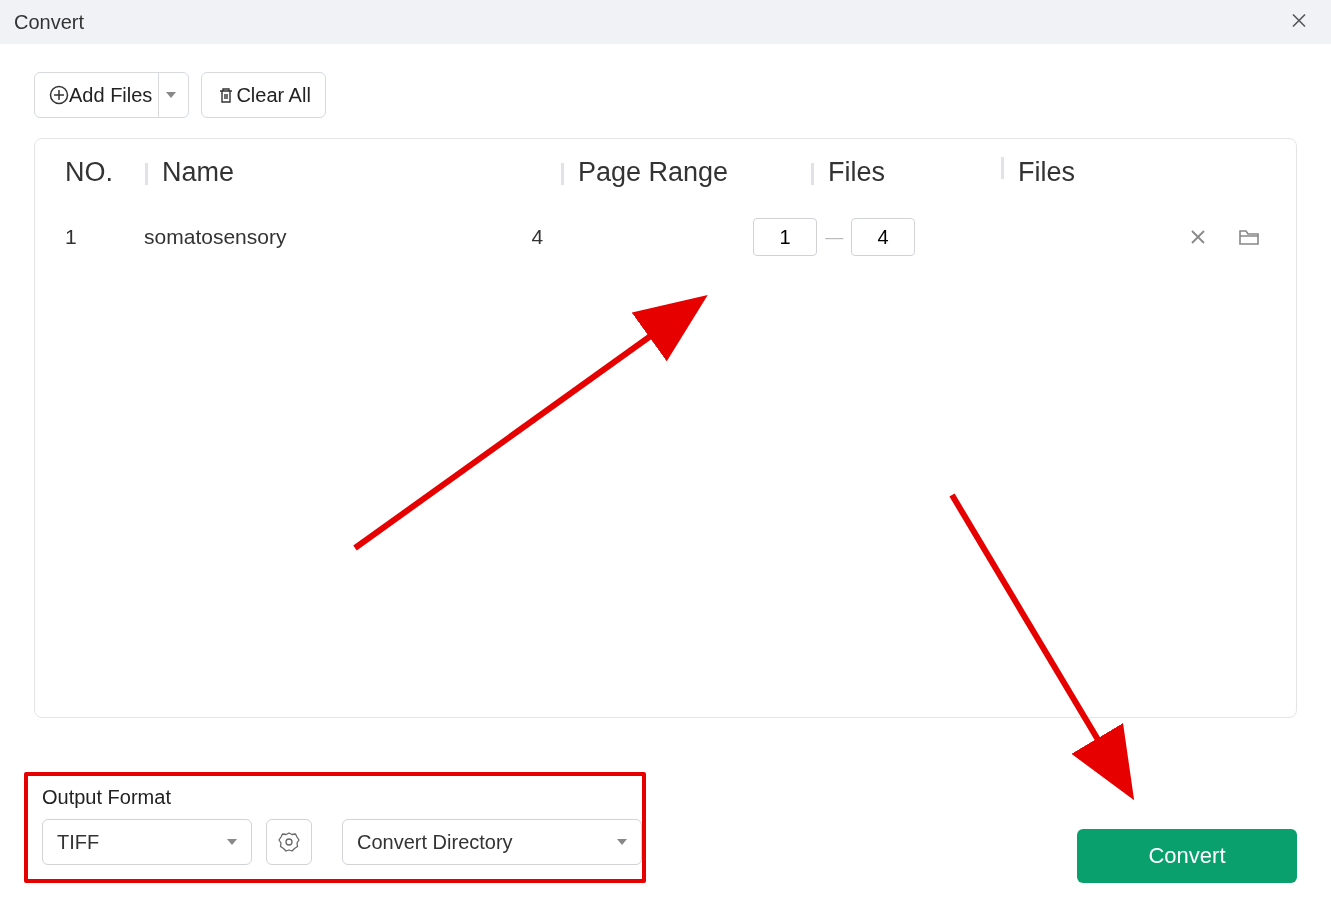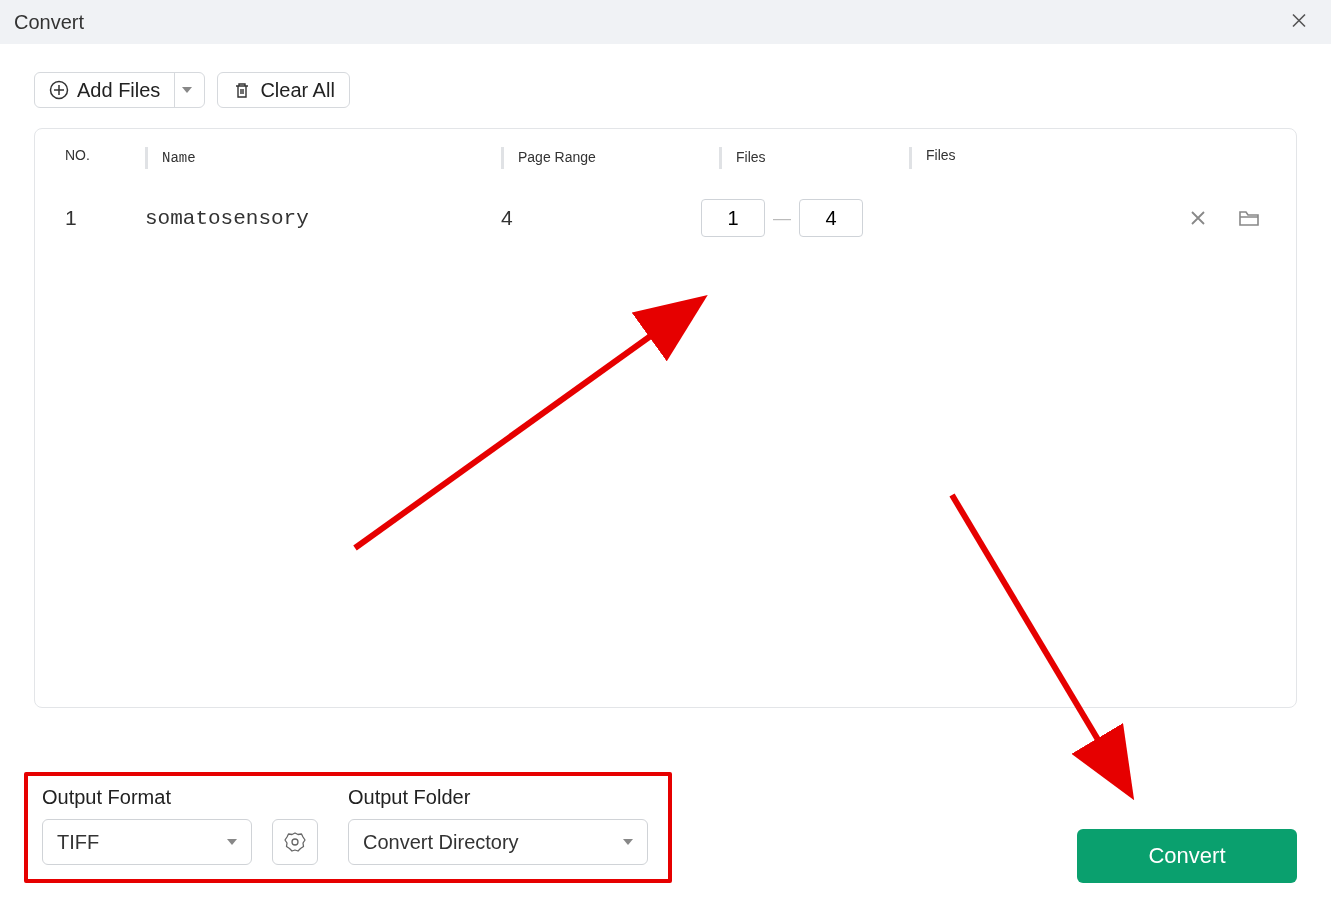--- a/index.html
+++ b/index.html
@@ -27,22 +27,22 @@
   }
   
   .toolbar {
     display: flex;
     gap: 12px;
     padding: 28px 34px 20px 34px;
   }
   .btn {
     display: inline-flex;
     align-items: center;
-    gap: 8px;
-    height: 36px;
+    gap: 0;
+    height: 46px;
     padding: 0 14px;
     border: 1px solid #d6d9dd;
     border-radius: 6px;
     background: #fff;
     font-size: 20px;
     color: #222;
     cursor: pointer;
   }
   .btn .caret {
     width: 24px;
@@ -64,27 +64,27 @@
   .table-wrap {
     margin: 0 34px;
     border: 1px solid #e3e5e8;
     border-radius: 8px;
     height: 580px;
     overflow: hidden;
   }
   .thead {
     display: flex;
     padding: 18px 30px;
-    font-size: 14px;
+    font-size: 27px;
     color: #333;
   }
   .col-no    { width: 80px; }
-  .col-name  { width: 356px; font-family: Liberation Mono, monospace; }
+  .col-name  { width: 392px; }
   .col-total { width: 200px; }
-  .col-range { width: 218px; }
+  .col-range { width: 250px; margin-left: 24px; }
   .col-status{ width: 190px; }
   .col-option{ flex: 1; display:flex; }
   .hdr-sep {
     display:inline-block;
     width:3px; height:22px;
     background:#e0e2e5;
     margin-right:14px;
     vertical-align:middle;
   }
   
@@ -123,27 +123,27 @@
     left: 24px;
     right: 34px;
     display: flex;
     align-items: flex-end;
     justify-content: space-between;
   }
   .footer-left {
     display:flex;
     gap: 30px;
     border: 4px solid #e60000;
-    padding: 10px 20px 14px 14px;
+    padding: 10px 0 14px 14px;
     border-radius: 2px;
     align-items:flex-end;
   }
   .field-group { display:flex; flex-direction:column; gap:10px; }
   .field-label { font-size: 20px; color:#222; }
-  .inline-row { display:flex; gap:20px; align-items:flex-end; }
+  .inline-row { display:flex; gap:14px; align-items:flex-end; }
   .select-box {
     height: 46px;
     border: 1px solid #d0d3d7;
     border-radius: 6px;
     display:flex;
     align-items:center;
     justify-content:space-between;
     padding: 0 14px;
     font-size: 20px;
     color:#333;
@@ -260,21 +260,20 @@
         </div>
         <div class="gear-btn">
           <svg width="22" height="22" viewBox="0 0 22 22">
               <path d="M11 2 L14 3.5 L17.5 3 L19 6 L21 9 L19 12 L19.5 15.5 L16.5 17.5 L14 20 L11 19 L8 20 L5.5 17.5 L2.5 15.5 L3 12 L1 9 L3 6 L4.5 3 L8 3.5 Z" stroke="#666" stroke-width="1.3" fill="none" stroke-linejoin="round"></path>
               <circle cx="11" cy="11" r="3" stroke="#666" stroke-width="1.3" fill="none"></circle>
             </svg>
         </div>
       </div>
     </div>
     <div class="field-group">
-      <span class="field-label">Output Folder</span>
       <div class="select-box select-folder">
         <span>Convert Directory</span>
         <span class="caret-tri"></span>
       </div>
     </div>
   </div>
 
   <button class="convert-btn">
     <span>Convert</span>
   </button>

